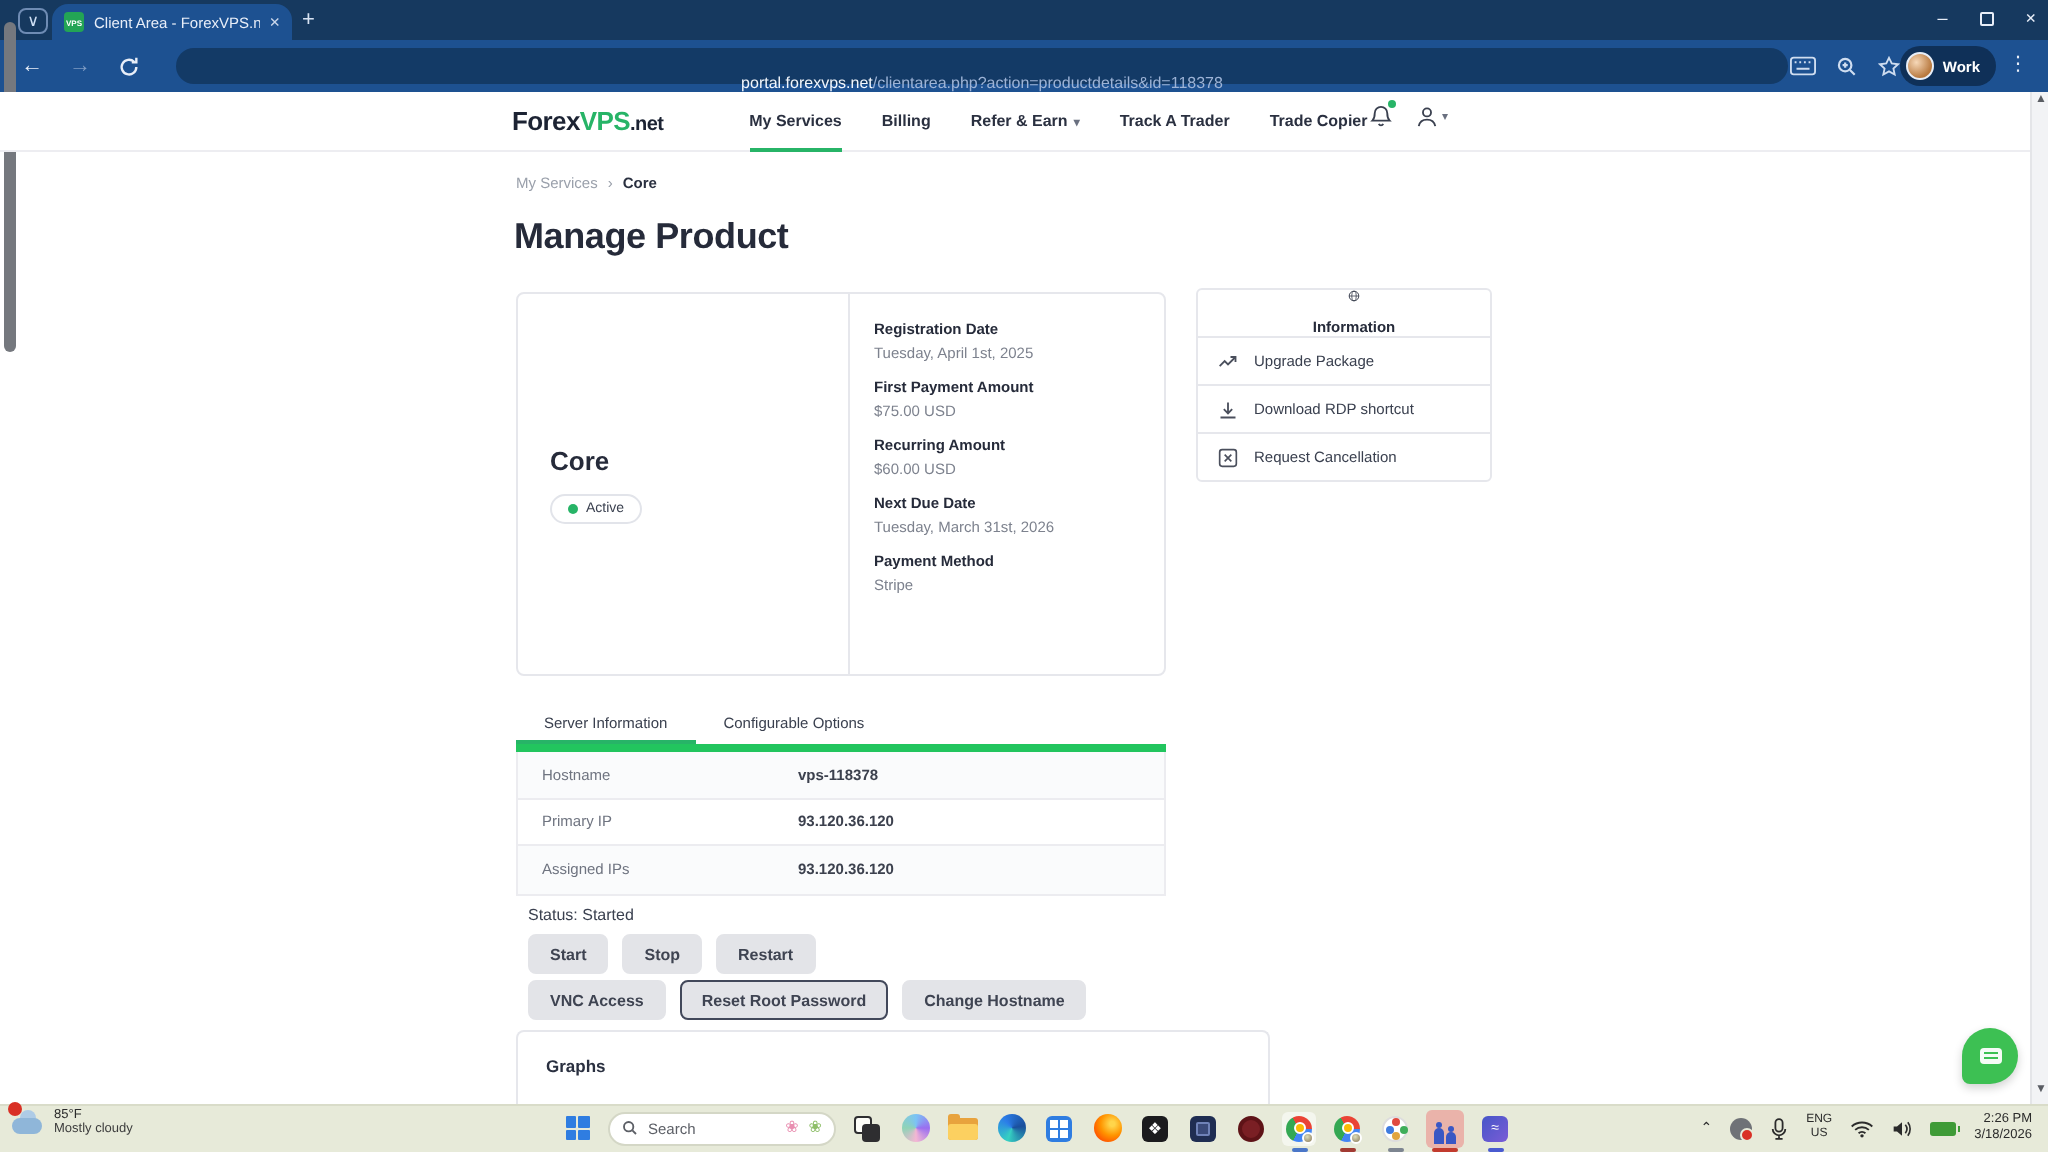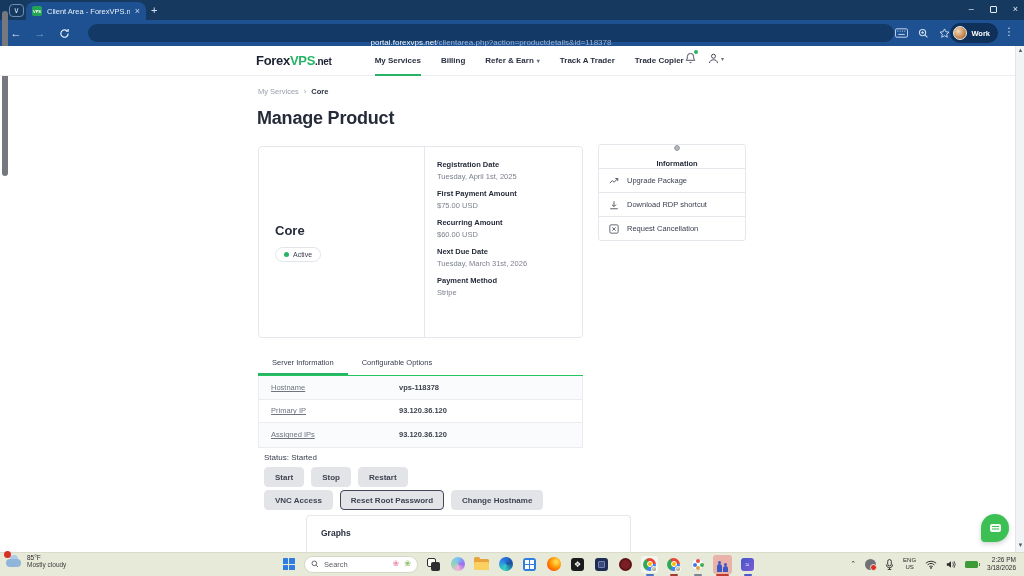--- a/index.html
+++ b/index.html
@@ -65,37 +65,37 @@
   .d-label { font-size:7.5px; font-weight:bold; color:#262b3a; margin-bottom:2.5px; }
   .d-value { font-size:7.5px; color:#7d828e; }
 
   .sidemenu { left:598px; top:144px; width:148px; }
   .menu-item { height:25px; background:#fff; border:1px solid #e6e7ec; margin-top:-1px; display:flex; align-items:center; gap:8px; padding-left:10px; cursor:pointer; color:#4a4f5c; }
   .menu-item:first-child { margin-top:0; border-radius:3px 3px 0 0;flex-direction:column; }
   .menu-item:last-child { border-radius:0 0 3px 3px; }
   .menu-label { font-size:7.5px; color:#3a404f; }
   .menu-item.active .menu-label { font-weight:bold; color:#262b3a; }
 
-  .tabsrow { left:258px; top:352px; width:325px; height:24px; display:flex; border-bottom:1px solid #22c55e; background:#fff; }
+  .tabsrow { left:258px; top:352px; width:325px; height:24px; display:flex; border-bottom:4px solid #22c55e; background:#fff; }
   .stab { padding:0 14px; display:flex; align-items:center; font-size:7.5px; color:#3a404f; cursor:pointer; border-bottom:2px solid transparent; }
   .stab.active { border-bottom-color:#27b467; }
 
   .infotable { left:258px; top:376px; width:325px; border:1px solid #ececf0; border-top:none; }
   .trow { height:23.5px; display:flex; align-items:center; border-bottom:1px solid #ececf0; background:#fff; }
   .trow:nth-child(odd) { background:#fafbfc; }
   .trow:last-child { border-bottom:none; }
-  .tlabel { width:140px; padding-left:12px; font-size:7.5px; color:#6f7480;text-decoration:underline; }
+  .tlabel { width:140px; padding-left:12px; font-size:7.5px; color:#6f7480; }
   .tvalue { font-size:7.5px; color:#3c414e; font-weight:bold; }
 
   .statusline { left:264px; top:453px; font-size:8px; color:#3a404f; }
   .btnrow { position:absolute; display:flex; gap:7px; }
   .gbtn { background:#e3e4e8; border:1px solid #e3e4e8; border-radius:4px; padding:4.5px 10px; font-size:8px; font-weight:800; color:#3f4452; cursor:pointer; font-family:"Liberation Sans",sans-serif; }
   .gbtn.focused { border:1.5px solid #42485a; }
 
-  .graphscard { left:258px; top:515px; width:325px; height:37px; background:#fff; border:1px solid #e6e7ec; border-radius:4px 4px 0 0; border-bottom:none; padding:12px 0 0 14px;margin-left:48px; }
+  .graphscard { left:258px; top:515px; width:377px; height:37px; background:#fff; border:1px solid #e6e7ec; border-radius:4px 4px 0 0; border-bottom:none; padding:12px 0 0 14px; }
   .graphs-title { font-size:8.5px; font-weight:800; color:#2a3040; }
 
   .chatbubble { left:981px; top:514px; width:28px; height:28px; background:#3dc053; border-radius:14px 14px 14px 4px; display:flex; align-items:center; justify-content:center; cursor:pointer; box-shadow:0 2px 5px rgba(0,0,0,0.18); }
   .chat-glyph { width:11px; height:8px; background:#fff; border-radius:2px; position:relative; opacity:0.95; }
   .chat-glyph:after { content:""; position:absolute; left:2px; top:2px; width:7px; height:1.2px; background:#3dc053; box-shadow:0 2.5px 0 #3dc053; }
 
   
   .taskbar { left:0; top:552px; width:1024px; height:24px; background:#e7ead9; border-top:1px solid #d9dcc9; display:flex; align-items:center; }
   .weather { position:absolute; left:6px; top:554px; display:flex; gap:5px; align-items:center; cursor:pointer; }
   .cloud { position:relative; width:16px; height:12px; }

